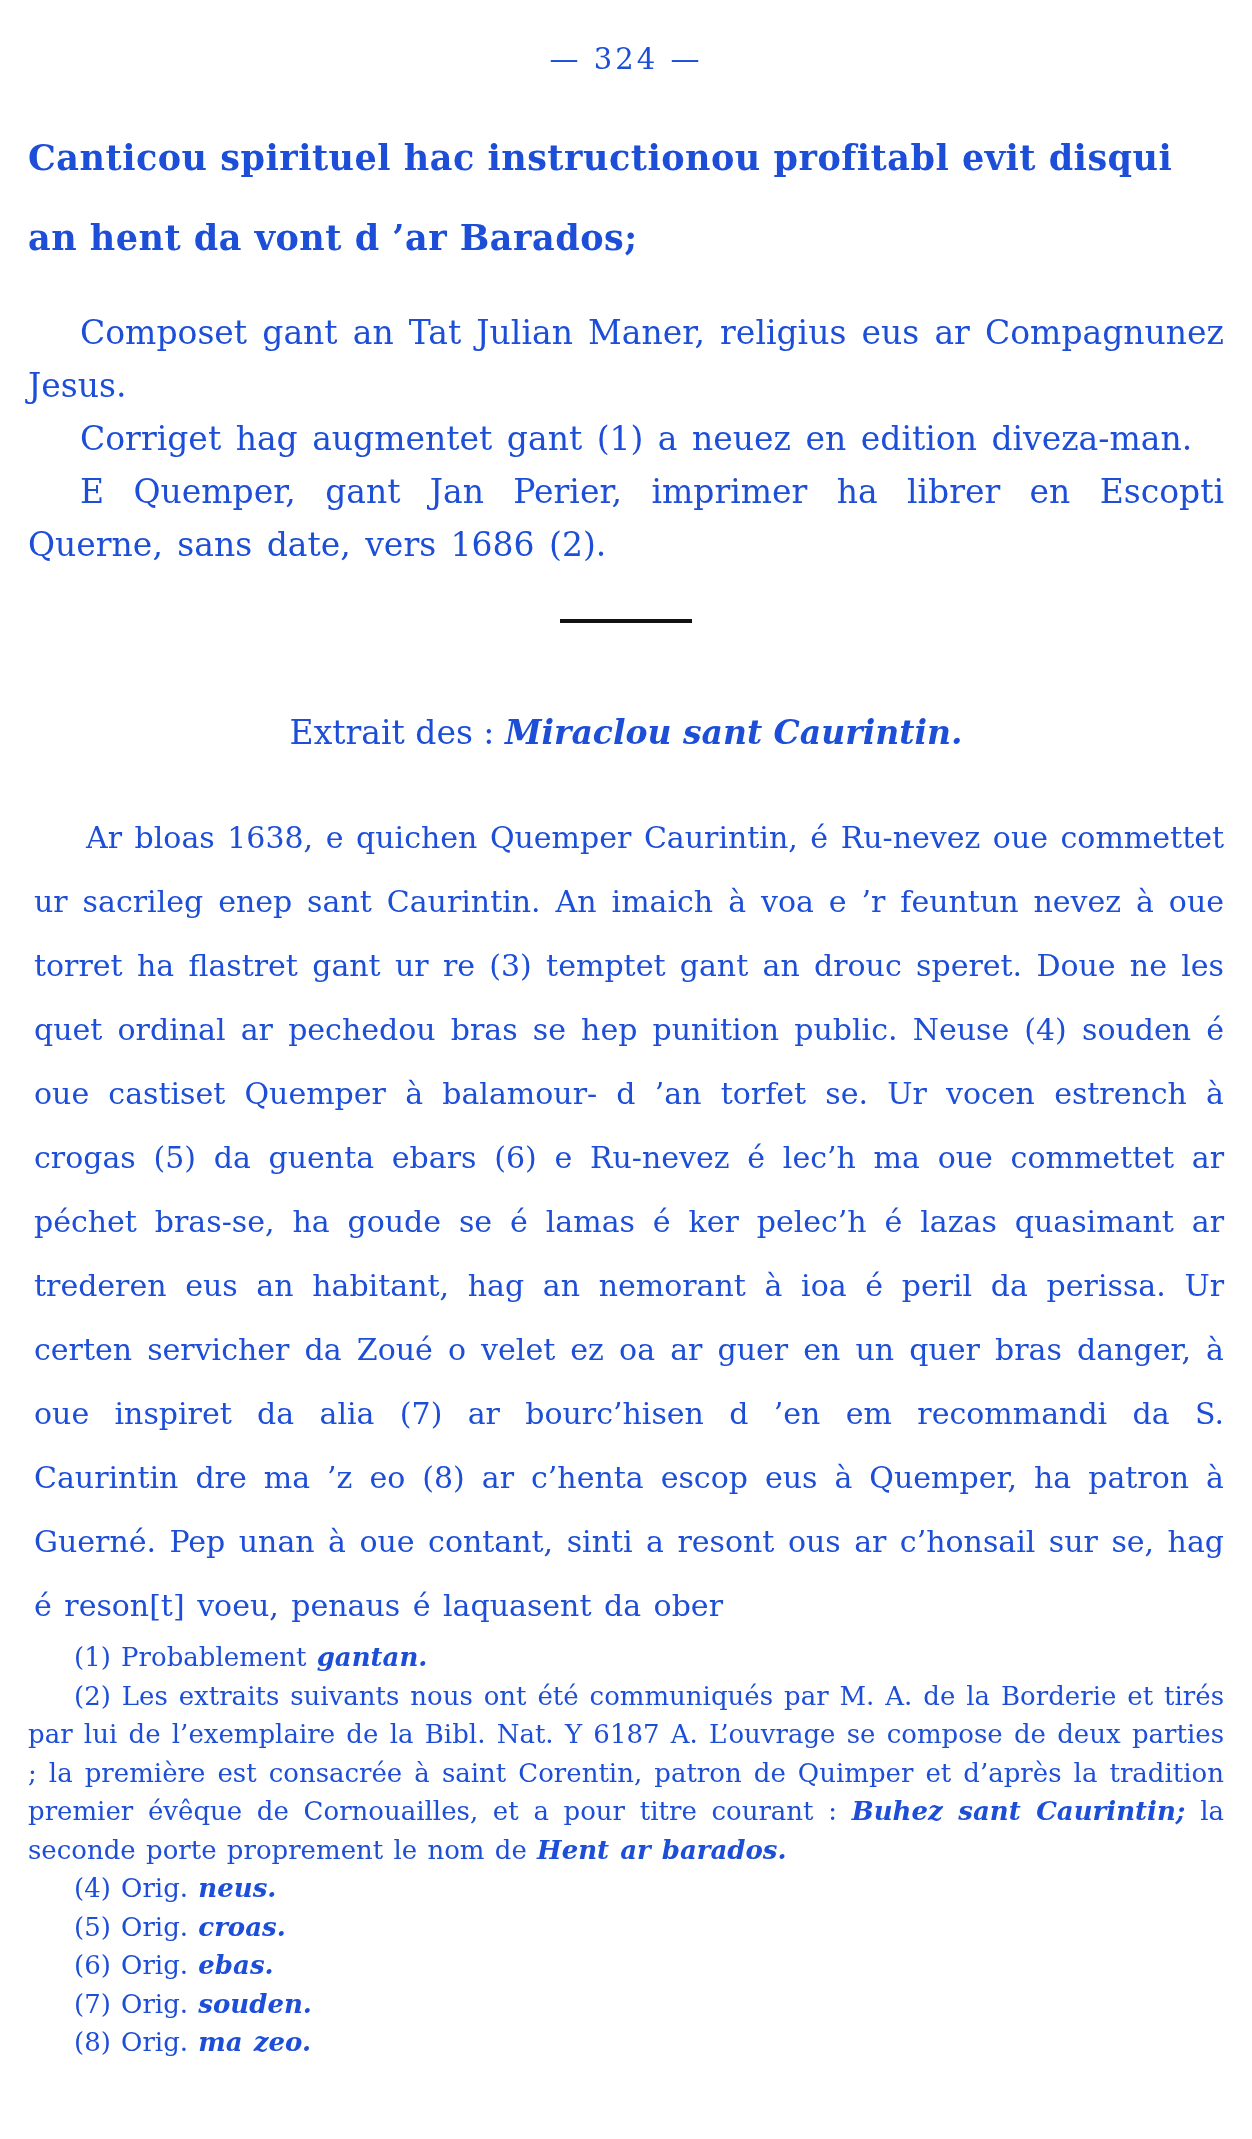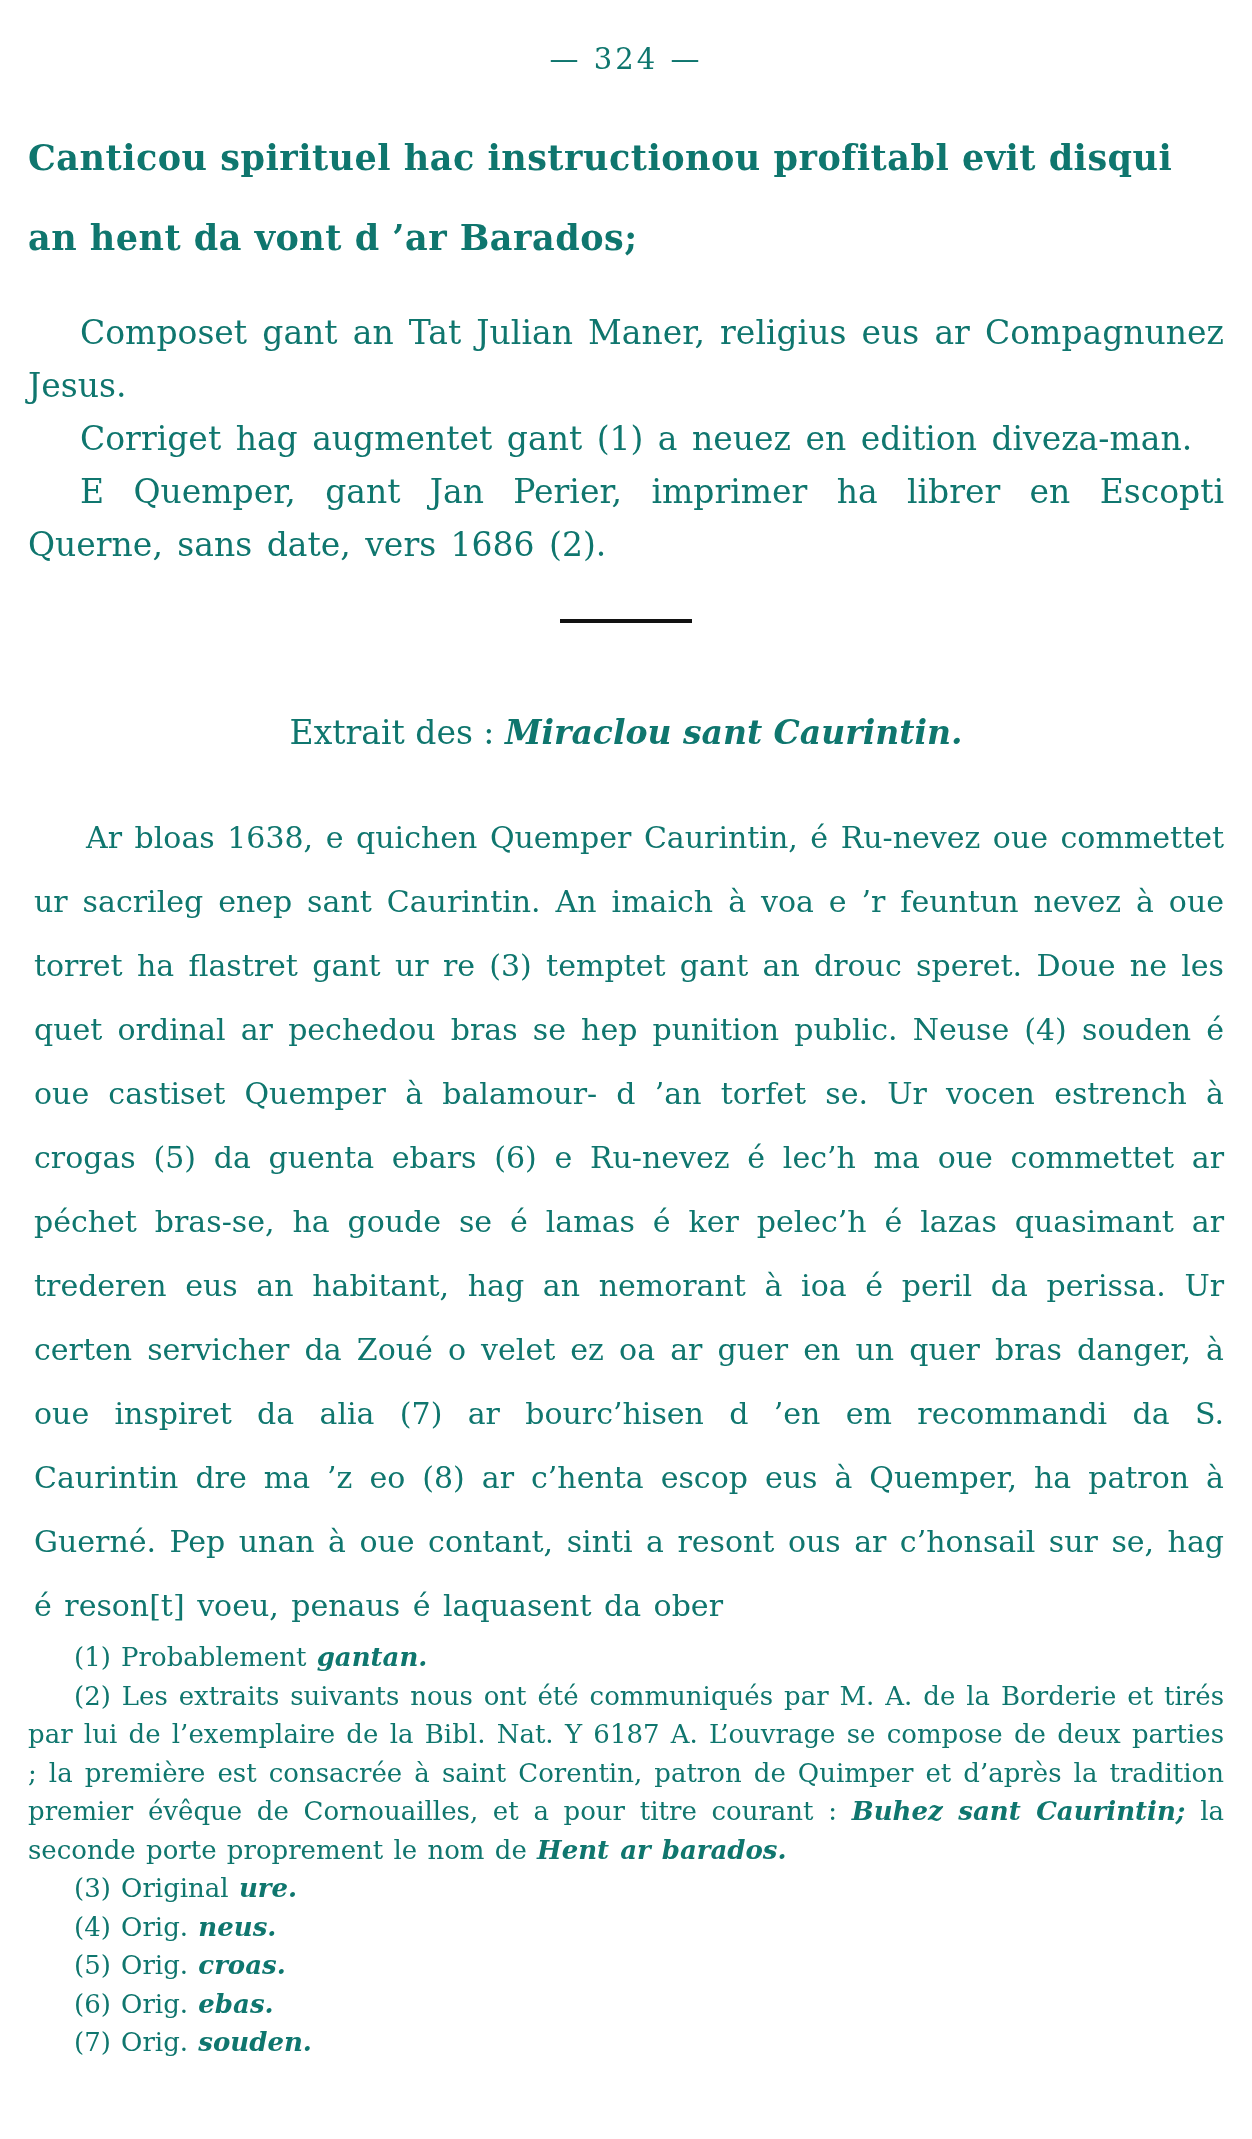--- a/index.html
+++ b/index.html
@@ -7,21 +7,21 @@
     padding: 0;
     background: #ffffff;
   }
   body {
     width: 1252px;
     height: 2139px;
     overflow: hidden;
   }
   .page {
     font-family: "DejaVu Serif", "Liberation Serif", serif;
-    color: #0f766e;
+    color: #1d4ed8;
     width: 1252px;
     height: 2139px;
     box-sizing: border-box;
     padding: 42px 28px 0 28px;
   }
   .page-number {
     text-align: center;
     font-size: 29px;
     letter-spacing: 3px;
   }
@@ -102,20 +102,20 @@
 
   <div class="divider"></div>
 
   <div class="extract-heading"><span>Extrait des : </span><span class="seg-italic">Miraclou sant Caurintin.</span></div>
 
   <p class="body-text">Ar bloas 1638, e quichen Quemper Caurintin, é Ru-nevez oue commettet ur sacrileg enep sant Caurintin. An imaich à voa e ’r feuntun nevez à oue torret ha flastret gant ur re (3) temptet gant an drouc speret. Doue ne les quet ordinal ar pechedou bras se hep punition public. Neuse (4) souden é oue castiset Quemper à balamour- d ’an torfet se. Ur vocen estrench à crogas (5) da guenta ebars (6) e Ru-nevez é lec’h ma oue commettet ar péchet bras-se, ha goude se é lamas é ker pelec’h é lazas quasimant ar trederen eus an habitant, hag an nemorant à ioa é peril da perissa. Ur certen servicher da Zoué o velet ez oa ar guer en un quer bras danger, à oue inspiret da alia (7) ar bourc’hisen d ’en em recommandi da S. Caurintin dre ma ’z eo (8) ar c’henta escop eus à Quemper, ha patron à Guerné. Pep unan à oue contant, sinti a resont ous ar c’honsail sur se, hag é reson[t] voeu, penaus é laquasent da ober</p>
 
   <div class="footnotes">
     <p><span>(1) Probablement </span><span class="seg-italic">gantan.</span></p>
     <p><span>(2) Les extraits suivants nous ont été communiqués par M. A. de la Borderie et tirés par lui de l’exemplaire de la Bibl. Nat. Y 6187 A. L’ouvrage se compose de deux parties ; la première est consacrée à saint Corentin, patron de Quimper et d’après la tradition premier évêque de Cornouailles, et a pour titre courant : </span><span class="seg-italic">Buhez sant Caurintin;</span><span> la seconde porte proprement le nom de </span><span class="seg-italic">Hent ar barados.</span></p>
-    <p><span>(3) Original </span><span class="seg-italic">ure.</span></p>
     <p><span>(4) Orig. </span><span class="seg-italic">neus.</span></p>
     <p><span>(5) Orig. </span><span class="seg-italic">croas.</span></p>
     <p><span>(6) Orig. </span><span class="seg-italic">ebas.</span></p>
     <p><span>(7) Orig. </span><span class="seg-italic">souden.</span></p>
+    <p><span>(8) Orig. </span><span class="seg-italic">ma zeo.</span></p>
   </div>
 
 </div>
 
 </body></html>

